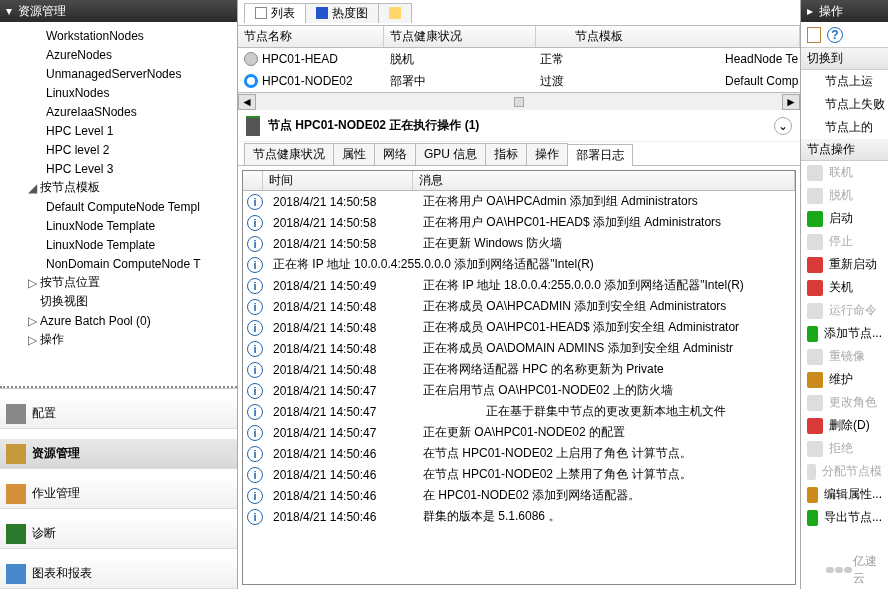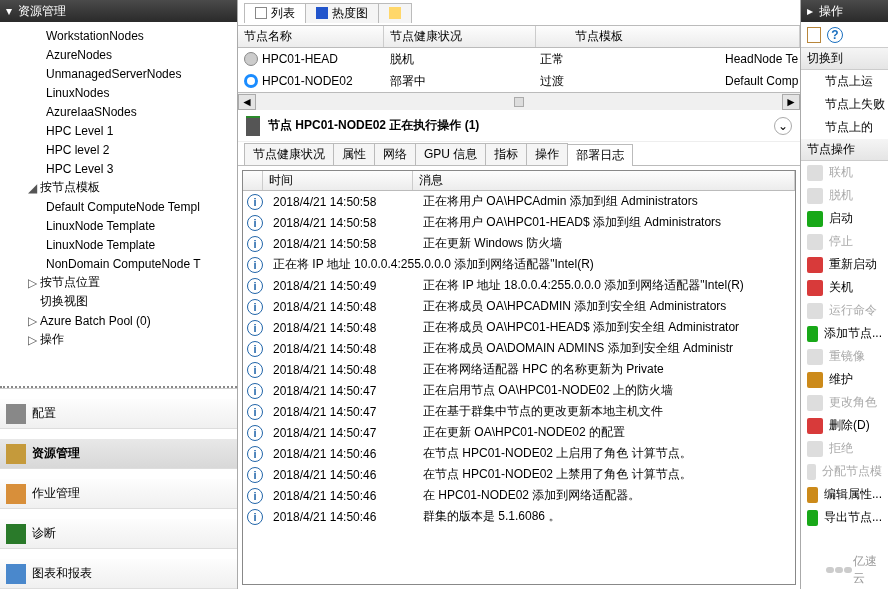--- a/index.html
+++ b/index.html
@@ -245,21 +245,21 @@
           <div class="lw2" style="padding: 0px 6px; white-space: nowrap; overflow: hidden;">正在将网络适配器 HPC 的名称更新为 Private</div>
         </div>
         <div class="log-row">
           <div class="info">i</div>
           <div class="lw1" style="padding: 0px 6px;">2018/4/21 14:50:47</div>
           <div class="lw2" style="padding: 0px 6px; white-space: nowrap; overflow: hidden;">正在启用节点 OA\HPC01-NODE02 上的防火墙</div>
         </div>
         <div class="log-row">
           <div class="info">i</div>
           <div class="lw1" style="padding: 0px 6px;">2018/4/21 14:50:47</div>
-          <div class="lw2" style="padding: 0px 6px; white-space: nowrap; overflow: hidden;">正在基于群集中节点的更改更新本地主机文件</div>
+          <div class="lw2" style="padding: 0px 6px; white-space: nowrap; overflow: hidden; text-align: center;">正在基于群集中节点的更改更新本地主机文件</div>
         </div>
         <div class="log-row">
           <div class="info">i</div>
           <div class="lw1" style="padding: 0px 6px;">2018/4/21 14:50:47</div>
           <div class="lw2" style="padding: 0px 6px; white-space: nowrap; overflow: hidden;">正在更新 OA\HPC01-NODE02 的配置</div>
         </div>
         <div class="log-row">
           <div class="info">i</div>
           <div class="lw1" style="padding: 0px 6px;">2018/4/21 14:50:46</div>
           <div class="lw2" style="padding: 0px 6px; white-space: nowrap; overflow: hidden;">在节点 HPC01-NODE02 上启用了角色 计算节点。</div>

